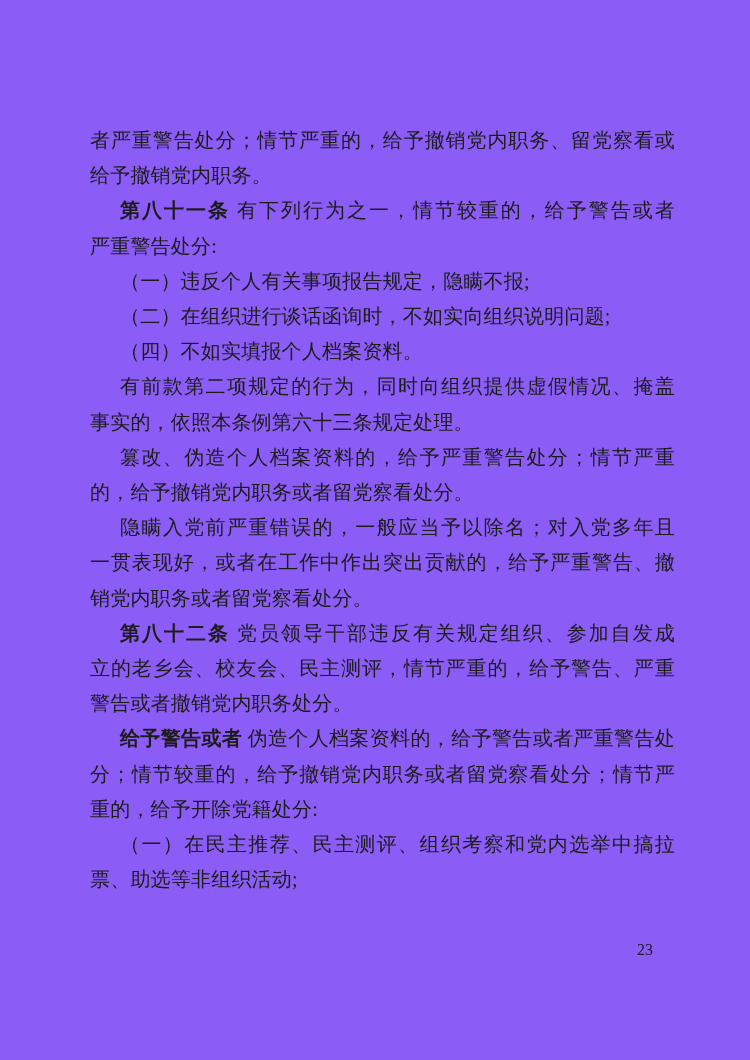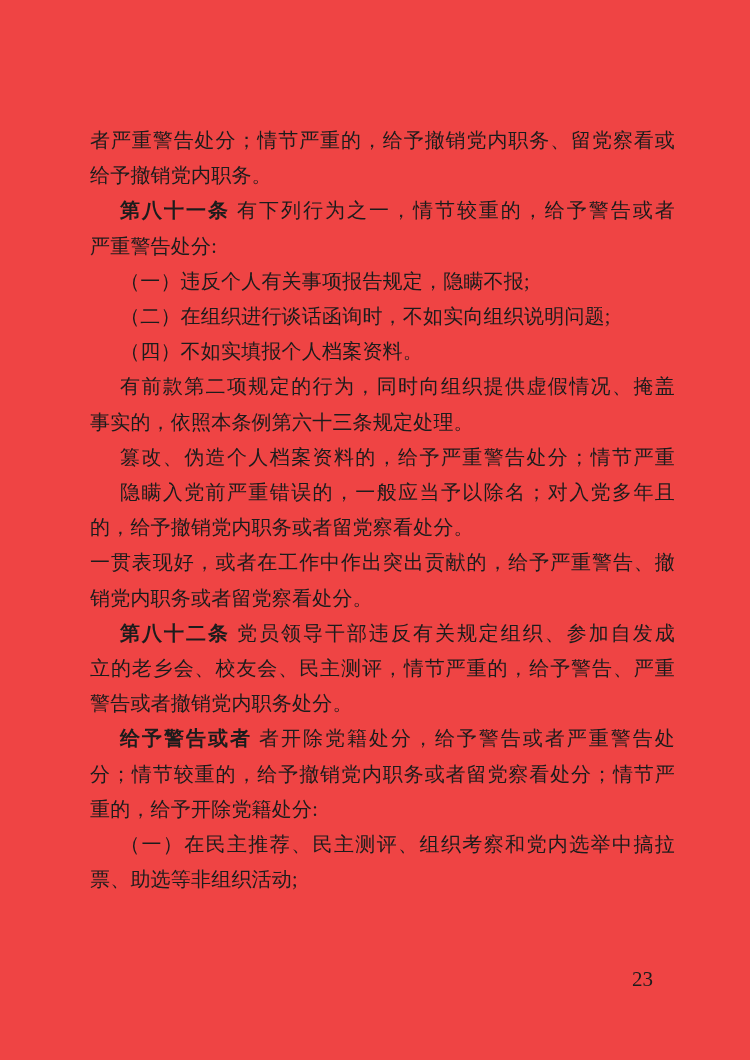--- a/index.html
+++ b/index.html
@@ -10,21 +10,21 @@
     width: 750px;
     height: 1060px;
     position: relative;
     background: #ffffff;
     font-family: "Liberation Serif", "DejaVu Serif", serif;
     overflow: hidden;
   }
   .page {
     position: absolute;
     inset: 0;
-    background: #ef4444;
+    background: #8b5cf6;
   }
   .page-body {
     position: absolute;
     left: 90px;
     top: 123px;
     width: 585px;
     font-size: 20px;
     line-height: 35.2px;
     color: #1c1c1c;
     letter-spacing: 0.2px;
@@ -39,50 +39,50 @@
   }
   .line.indent {
     padding-left: 30px;
   }
   .seg.bold {
     font-weight: bold;
   }
   .page-number {
     position: absolute;
     left: 90px;
-    top: 966px;
+    top: 937px;
     width: 563px;
     text-align: right;
-    font-size: 21px;
+    font-size: 16px;
     line-height: 26px;
     color: #1c1c1c;
   }
 </style>
 </head>
 <body style="background: rgb(255, 255, 255);">
 
 <div class="page">
   <div class="page-body" style="color: rgb(28, 28, 28);">
       <div class="line fill"><span class="seg">者严重警告处分；情节严重的，给予撤销党内职务、留党察看或</span></div>
       <div class="line"><span class="seg">给予撤销党内职务。</span></div>
       <div class="line indent fill"><span class="seg bold">第八十一条</span><span class="seg"> 有下列行为之一，情节较重的，给予警告或者</span></div>
       <div class="line"><span class="seg">严重警告处分:</span></div>
       <div class="line indent"><span class="seg">（一）违反个人有关事项报告规定，隐瞒不报;</span></div>
       <div class="line indent"><span class="seg">（二）在组织进行谈话函询时，不如实向组织说明问题;</span></div>
       <div class="line indent"><span class="seg">（四）不如实填报个人档案资料。</span></div>
       <div class="line indent fill"><span class="seg">有前款第二项规定的行为，同时向组织提供虚假情况、掩盖</span></div>
       <div class="line"><span class="seg">事实的，依照本条例第六十三条规定处理。</span></div>
       <div class="line indent fill"><span class="seg">篡改、伪造个人档案资料的，给予严重警告处分；情节严重</span></div>
+      <div class="line"><span class="seg">的，给予撤销党内职务或者留党察看处分。</span></div>
       <div class="line indent fill"><span class="seg">隐瞒入党前严重错误的，一般应当予以除名；对入党多年且</span></div>
-      <div class="line"><span class="seg">的，给予撤销党内职务或者留党察看处分。</span></div>
       <div class="line fill"><span class="seg">一贯表现好，或者在工作中作出突出贡献的，给予严重警告、撤</span></div>
       <div class="line"><span class="seg">销党内职务或者留党察看处分。</span></div>
       <div class="line indent fill"><span class="seg bold">第八十二条</span><span class="seg"> 党员领导干部违反有关规定组织、参加自发成</span></div>
       <div class="line fill"><span class="seg">立的老乡会、校友会、民主测评，情节严重的，给予警告、严重</span></div>
       <div class="line"><span class="seg">警告或者撤销党内职务处分。</span></div>
-      <div class="line indent fill"><span class="seg bold">给予警告或者</span><span class="seg"> 者开除党籍处分，给予警告或者严重警告处</span></div>
+      <div class="line indent fill"><span class="seg bold">给予警告或者</span><span class="seg"> 伪造个人档案资料的，给予警告或者严重警告处</span></div>
       <div class="line fill"><span class="seg">分；情节较重的，给予撤销党内职务或者留党察看处分；情节严</span></div>
       <div class="line"><span class="seg">重的，给予开除党籍处分:</span></div>
       <div class="line indent fill"><span class="seg">（一）在民主推荐、民主测评、组织考察和党内选举中搞拉</span></div>
       <div class="line"><span class="seg">票、助选等非组织活动;</span></div>
     </div>
   <div class="page-number">23</div>
 </div>
 
 </body></html>

